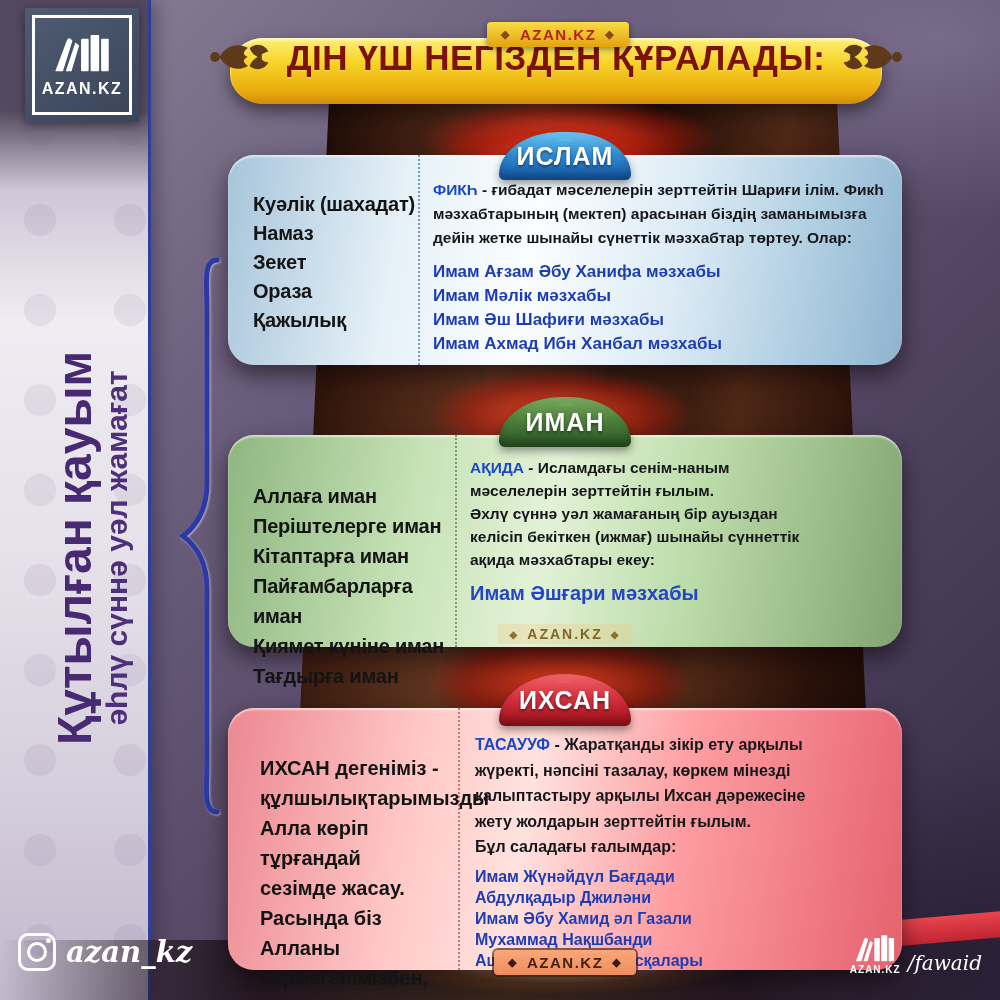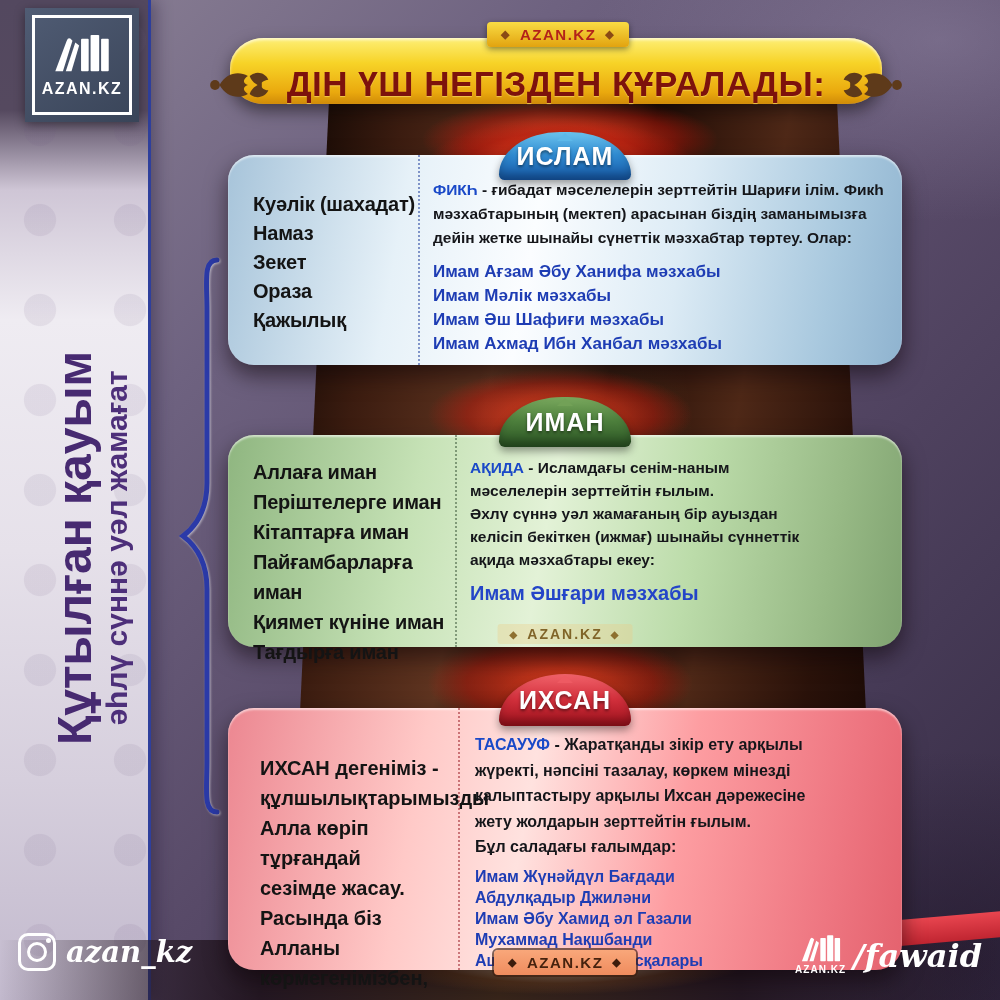--- a/index.html
+++ b/index.html
@@ -48,21 +48,21 @@
     border-radius:4px;font-weight:bold;letter-spacing:1.5px;}
   .ribbon .orn{font-size:11px;line-height:1;}
   .ribbon-top{left:487px;top:22px;padding:4px 14px;font-size:15px;color:#b3231a;
     background:linear-gradient(180deg,#f9dc44,#e2a30f);box-shadow:0 2px 6px rgba(0,0,0,.45);}
   .ribbon-top .orn{color:#8a4a15;}
   .ribbon-bottom{left:494px;top:950px;padding:4px 14px;font-size:15px;color:#46220e;
     background:linear-gradient(180deg,#f9a77a,#ef8c5e);box-shadow:0 0 0 2px rgba(60,28,12,.65);z-index:8;}
   .ribbon-bottom .orn{color:#3c1c0c;}
   .banner{
     position:absolute;left:230px;top:38px;width:652px;height:66px;z-index:7;
-    border-radius:34px/30px;display:flex;align-items:flex-end;justify-content:center;gap:16px;
+    border-radius:34px/30px;display:flex;align-items:flex-start;justify-content:center;gap:16px;
     background:linear-gradient(180deg,#fdef76 0%,#f7d327 38%,#eaa90e 82%,#d08b08 100%);
     box-shadow:0 7px 16px rgba(10,5,5,.5), inset 0 2px 3px rgba(255,255,255,.65);
   }
   .banner-title{font-size:35px;font-weight:800;color:#7d120c;letter-spacing:.5px;text-shadow:0 1px 1px rgba(255,230,120,.6);white-space:nowrap;}
   .flourish{width:64px;height:38px;flex:0 0 auto;}
   
   .sidebar-rot{
     position:absolute;left:92px;top:548px;width:650px;z-index:4;
     transform:translate(-50%,-50%) rotate(-90deg);text-align:center;
   }
@@ -76,21 +76,21 @@
     background:linear-gradient(100deg,#a7c4da 0%,#e6f1f8 26%,#fbfdff 45%,#dcebf5 66%,#a8c8de 88%,#8fb3cf 100%);}
   .card-iman{top:435px;height:212px;
     background:linear-gradient(100deg,#8fb680 0%,#c6e2b6 28%,#e3f2d7 47%,#bcdcaa 68%,#97b985 88%,#7fa270 100%);}
   .card-ihsan{top:708px;height:262px;
     background:linear-gradient(100deg,#ec8791 0%,#ffc9c7 28%,#ffe2df 44%,#fd9da1 66%,#ee7681 88%,#e4626e 100%);}
   .card-body{display:flex;height:100%;}
   .col-left{flex:0 0 auto;box-sizing:border-box;}
   .col-right{flex:1 1 auto;box-sizing:border-box;padding-right:10px;}
   .card-islam .col-left{width:190px;padding:35px 0 0 25px;}
   .card-islam .col-right{border-left:2px dotted rgba(40,70,160,.55);padding:23px 8px 0 13px;}
-  .card-iman  .col-left{width:227px;padding:22px 0 0 25px;}
+  .card-iman  .col-left{width:227px;padding:22px 0 0 25px;margin-top:24px;}
   .card-iman  .col-right{border-left:2px dotted rgba(30,60,30,.45);padding:21px 8px 0 13px;}
   .card-ihsan .col-left{width:230px;padding:45px 4px 0 32px;}
   .card-ihsan .col-right{border-left:2px dotted rgba(150,20,30,.5);padding:24px 8px 12px 15px;}
   .item{font-size:20px;font-weight:800;color:#141414;line-height:29px;letter-spacing:-.2px;}
   .card-iman .item{line-height:30px;}
   .big-black{margin:0;font-size:20px;font-weight:800;color:#141414;line-height:30px;white-space:pre-line;}
   .para{margin:0;font-size:15.5px;font-weight:700;color:#15161a;line-height:24px;white-space:pre-line;}
   .card-iman .para{line-height:23px;}
   .card-ihsan .para{font-size:16px;line-height:25.5px;}
   .lead{color:#1a49c8;}
@@ -123,21 +123,21 @@
   .watermark .orn{font-size:10px;color:#8a6a28;}
   
   .ig{position:absolute;left:18px;top:933px;display:flex;align-items:center;gap:10px;z-index:8;color:#fff;}
   .ig-icon{width:32px;height:32px;border:3px solid #fff;border-radius:10px;position:relative;flex:0 0 auto;}
   .ig-icon::before{content:"";position:absolute;inset:6px;border:3px solid #fff;border-radius:50%;}
   .ig-icon::after{content:"";position:absolute;top:2px;right:2px;width:5px;height:5px;background:#fff;border-radius:50%;}
   .handle-text{font-family:"DejaVu Serif",serif;font-style:italic;font-size:29px;font-weight:bold;}
   .fawaid{position:absolute;right:18px;top:934px;display:flex;align-items:flex-end;gap:7px;z-index:8;color:#fff;}
   .minilogo{display:flex;flex-direction:column;align-items:center;line-height:1;}
   .minilogo-label{font-size:10px;font-weight:bold;letter-spacing:1px;margin-top:1px;}
-  .fawaid-text{font-family:"DejaVu Serif",serif;font-style:italic;font-size:32px;font-weight:bold;}
+  .fawaid-text{font-family:"DejaVu Serif",serif;font-style:italic;font-size:20px;font-weight:normal;}
 </style>
 </head>
 <body>
 
 <div class="stage">
 
   <div class="left-strip"></div>
   <div class="pillar"></div>
 
   <div class="glow glow-red" style="left:380px;top:85px;width:380px;height:110px;"></div>

